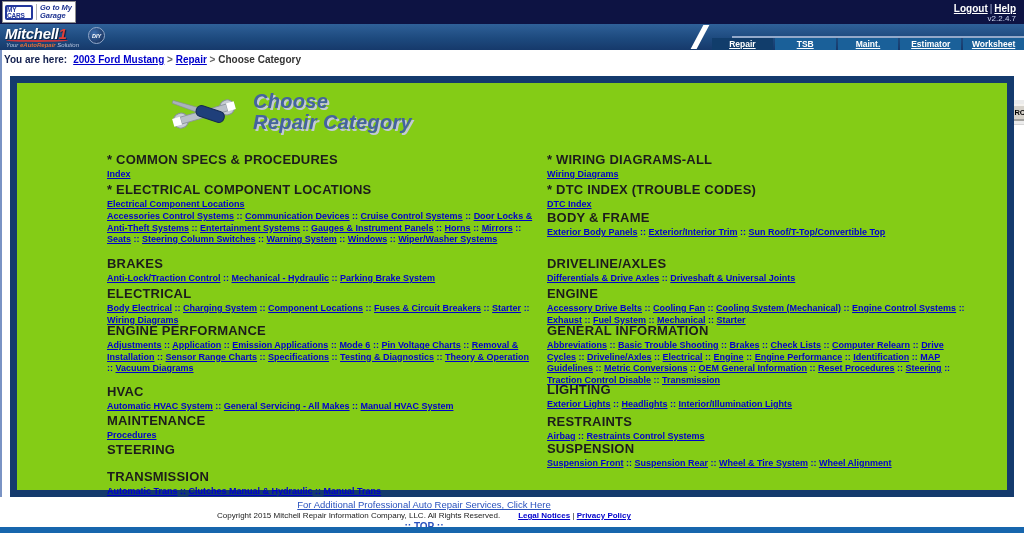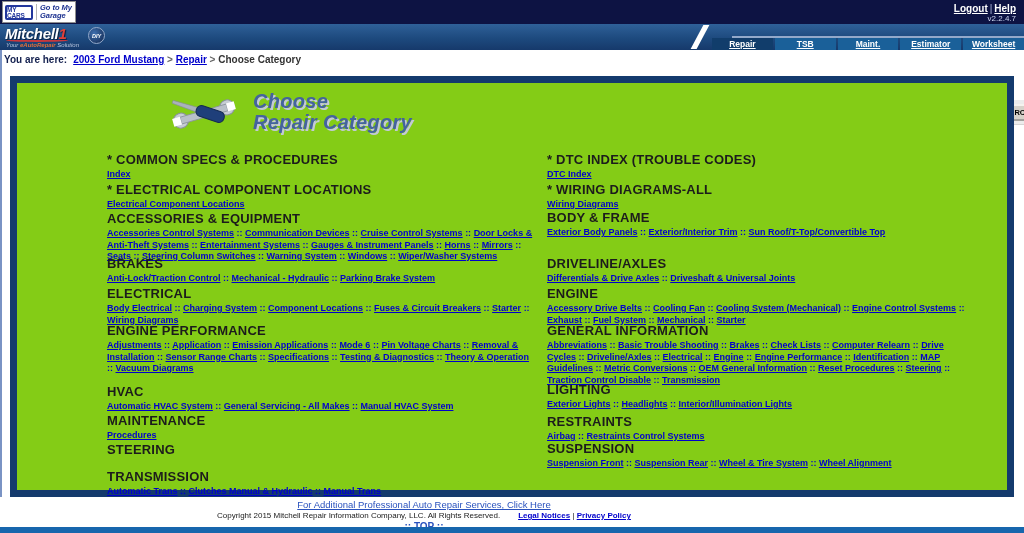--- a/index.html
+++ b/index.html
@@ -177,21 +177,20 @@
     <div class="sec-head" data-interactable="false">* COMMON SPECS &amp; PROCEDURES</div>
     <div class="sec-links" data-interactable="false"><a class="cat-link" data-interactable="true">Index</a></div>
   </div>
 
   <div class="section" data-interactable="false">
     <div class="sec-head" data-interactable="false">* ELECTRICAL COMPONENT LOCATIONS</div>
     <div class="sec-links" data-interactable="false"><a class="cat-link" data-interactable="true">Electrical Component Locations</a></div>
   </div>
 
   <div class="section" data-interactable="false">
-    <div class="sec-head" data-interactable="false">ACCESSORIES &amp; EQUIPMENT</div>
     <div class="sec-links" data-interactable="false"><a class="cat-link" data-interactable="true">Accessories Control Systems</a><span class="sep" data-interactable="false"> :: </span><a class="cat-link" data-interactable="true">Communication Devices</a><span class="sep" data-interactable="false"> :: </span><a class="cat-link" data-interactable="true">Cruise Control Systems</a><span class="sep" data-interactable="false"> :: </span><a class="cat-link" data-interactable="true">Door Locks &amp; Anti-Theft Systems</a><span class="sep" data-interactable="false"> :: </span><a class="cat-link" data-interactable="true">Entertainment Systems</a><span class="sep" data-interactable="false"> :: </span><a class="cat-link" data-interactable="true">Gauges &amp; Instrument Panels</a><span class="sep" data-interactable="false"> :: </span><a class="cat-link" data-interactable="true">Horns</a><span class="sep" data-interactable="false"> :: </span><a class="cat-link" data-interactable="true">Mirrors</a><span class="sep" data-interactable="false"> :: </span><a class="cat-link" data-interactable="true">Seats</a><span class="sep" data-interactable="false"> :: </span><a class="cat-link" data-interactable="true">Steering Column Switches</a><span class="sep" data-interactable="false"> :: </span><a class="cat-link" data-interactable="true">Warning System</a><span class="sep" data-interactable="false"> :: </span><a class="cat-link" data-interactable="true">Windows</a><span class="sep" data-interactable="false"> :: </span><a class="cat-link" data-interactable="true">Wiper/Washer Systems</a></div>
   </div>
 
   <div class="section" data-interactable="false">
     <div class="sec-head" data-interactable="false">BRAKES</div>
     <div class="sec-links" data-interactable="false"><a class="cat-link" data-interactable="true">Anti-Lock/Traction Control</a><span class="sep" data-interactable="false"> :: </span><a class="cat-link" data-interactable="true">Mechanical - Hydraulic</a><span class="sep" data-interactable="false"> :: </span><a class="cat-link" data-interactable="true">Parking Brake System</a></div>
   </div>
 
   <div class="section" data-interactable="false">
     <div class="sec-head" data-interactable="false">ELECTRICAL</div>
@@ -217,27 +216,27 @@
     <div class="sec-head" data-interactable="false">STEERING</div>
   </div>
 
   <div class="section" data-interactable="false">
     <div class="sec-head" data-interactable="false">TRANSMISSION</div>
     <div class="sec-links" data-interactable="false"><a class="cat-link" data-interactable="true">Automatic Trans</a><span class="sep" data-interactable="false"> :: </span><a class="cat-link" data-interactable="true">Clutches Manual &amp; Hydraulic</a><span class="sep" data-interactable="false"> :: </span><a class="cat-link" data-interactable="true">Manual Trans</a></div>
   </div>
 </div>
   <div class="col col-right" data-interactable="false">
   <div class="section" data-interactable="false">
+    <div class="sec-head" data-interactable="false">* WIRING DIAGRAMS-ALL</div>
+    <div class="sec-links" data-interactable="false"><a class="cat-link" data-interactable="true">Wiring Diagrams</a></div>
+  </div>
+
+  <div class="section" data-interactable="false">
     <div class="sec-head" data-interactable="false">* DTC INDEX (TROUBLE CODES)</div>
     <div class="sec-links" data-interactable="false"><a class="cat-link" data-interactable="true">DTC Index</a></div>
-  </div>
-
-  <div class="section" data-interactable="false">
-    <div class="sec-head" data-interactable="false">* WIRING DIAGRAMS-ALL</div>
-    <div class="sec-links" data-interactable="false"><a class="cat-link" data-interactable="true">Wiring Diagrams</a></div>
   </div>
 
   <div class="section" data-interactable="false">
     <div class="sec-head" data-interactable="false">BODY &amp; FRAME</div>
     <div class="sec-links" data-interactable="false"><a class="cat-link" data-interactable="true">Exterior Body Panels</a><span class="sep" data-interactable="false"> :: </span><a class="cat-link" data-interactable="true">Exterior/Interior Trim</a><span class="sep" data-interactable="false"> :: </span><a class="cat-link" data-interactable="true">Sun Roof/T-Top/Convertible Top</a></div>
   </div>
 
   <div class="section" data-interactable="false">
     <div class="sec-head" data-interactable="false">DRIVELINE/AXLES</div>
     <div class="sec-links" data-interactable="false"><a class="cat-link" data-interactable="true">Differentials &amp; Drive Axles</a><span class="sep" data-interactable="false"> :: </span><a class="cat-link" data-interactable="true">Driveshaft &amp; Universal Joints</a></div>

